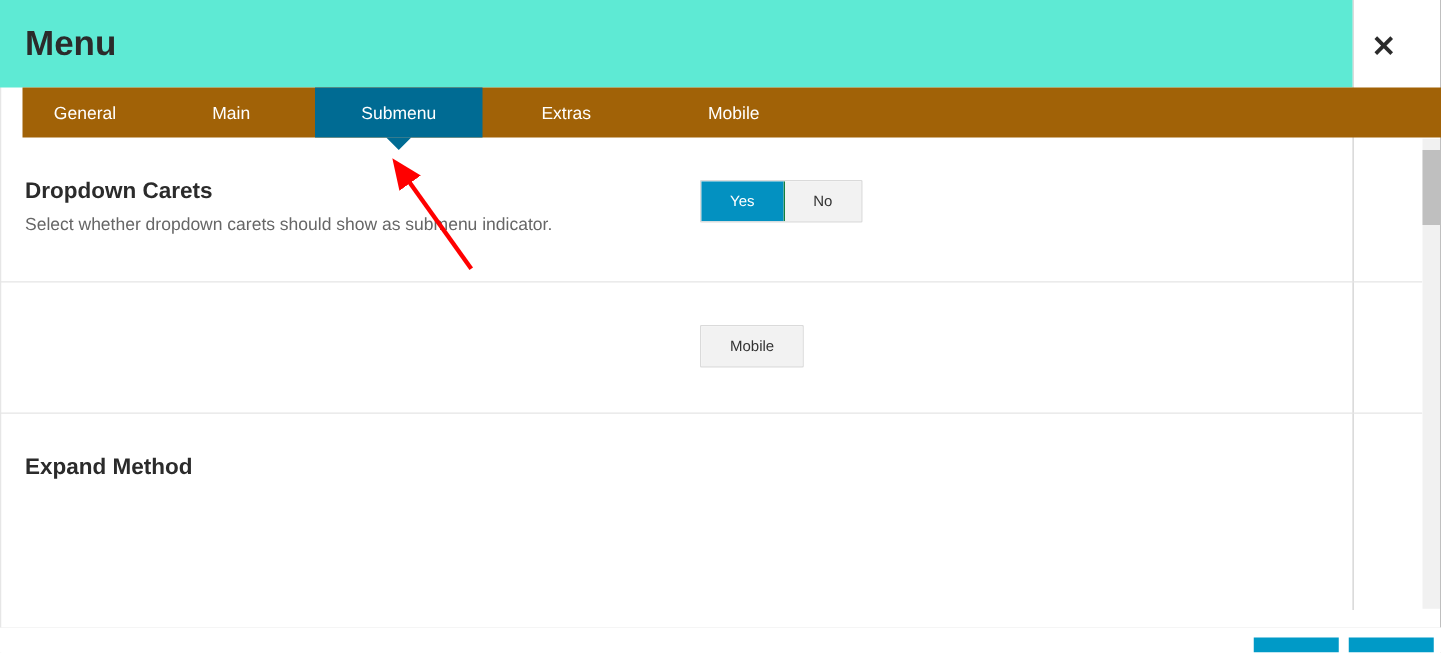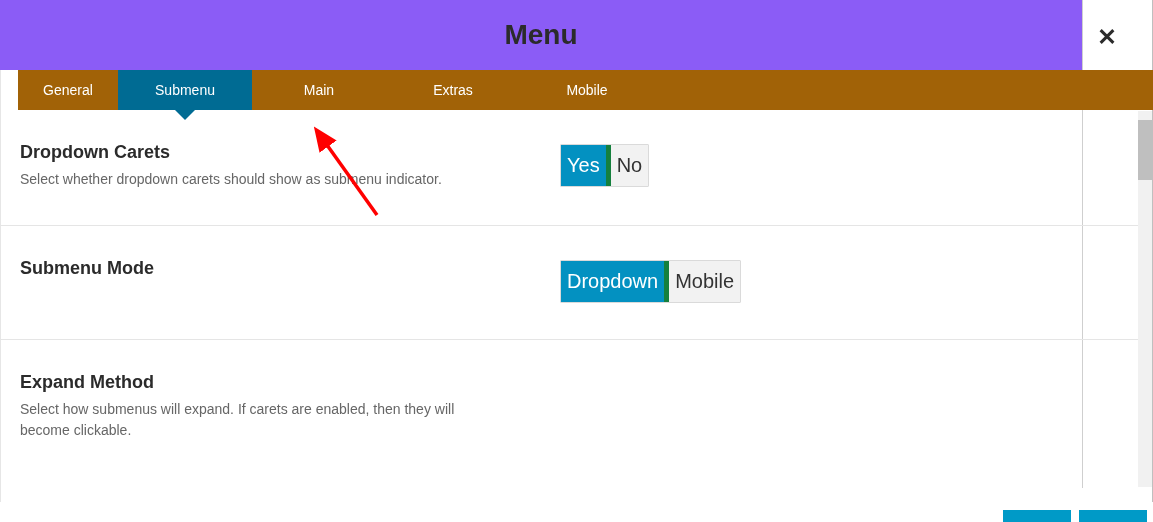--- a/index.html
+++ b/index.html
@@ -2,21 +2,21 @@
 <html><head>
 <meta charset="utf-8">
 <style>
   * { box-sizing: border-box; margin: 0; padding: 0; }
   html, body { width: 1153px; height: 522px; font-family: "Helvetica Neue", Arial, sans-serif; background: #fff; overflow: hidden; }
   .outer { position: relative; width: 1153px; height: 522px; }
   .left-border { position: absolute; left: 0; top: 0; width: 1px; height: 522px; background: #e6e6e6; }
   .right-border { position: absolute; right: 0; top: 0; width: 1px; height: 522px; background: #bfbfbf; }
   .right-inner-border { position: absolute; left: 1082px; top: 0; width: 1px; height: 488px; background: #cfcfcf; }
 
-  .header { position: absolute; left: 0; top: 0; width: 1082px; height: 70px; background: #8b5cf6; padding: 0 20px; text-align: center; }
+  .header { position: absolute; left: 0; top: 0; width: 1082px; height: 70px; background: #5eead4; padding: 0 20px; }
   .header h1 { font-size: 28px; font-weight: 700; color: #2b2b2b; line-height: 70px; }
   .close-btn { position: absolute; top: 22px; right: 32px; width: 28px; height: 28px; cursor: pointer; display: flex; align-items: center; justify-content: center; }
   .close-btn::before, .close-btn::after {
     content: ""; position: absolute; width: 18px; height: 3px; background: #2b2b2b;
   }
   .close-btn::before { transform: rotate(45deg); }
   .close-btn::after  { transform: rotate(-45deg); }
 
   .tabs { position: absolute; left: 18px; top: 70px; width: 1150px; height: 40px; background: #a16207; display: flex; }
   .tab { color: #fff; font-size: 14px; font-weight: 500; height: 40px; line-height: 40px; width: 134px; text-align: center; cursor: pointer; position: relative; }
@@ -32,23 +32,23 @@
   .scroll-area { position: absolute; left: 0; top: 110px; width: 1138px; height: 378px; overflow: hidden; }
 
   .section { border-bottom: 1px solid #e5e5e5; padding: 32px 20px 36px 20px; display: flex; }
   .section:last-child { border-bottom: none; }
   .section-left { width: 540px; }
   .section-left h3 { font-size: 18px; font-weight: 700; color: #2b2b2b; margin-bottom: 6px; }
   .section-left p  { font-size: 14px; color: #666; line-height: 1.45; max-width: 460px; }
   .section-right { flex: 1; padding-top: 2px; }
 
   .toggle { display: inline-flex; border: 1px solid #dadada; border-radius: 1px; overflow: hidden; }
-  .toggle .opt { font-size: 20px; padding: 9px 6px; background: #f2f2f2; color: #333; cursor: pointer; user-select: none; }
+  .toggle .opt { font-size: 12px; padding: 9px 23px; background: #f2f2f2; color: #333; cursor: pointer; user-select: none; }
   .toggle .opt.on { background: #0391c1; color: #fff; }
-  .toggle .opt + .opt { border-left: 5px solid #15803d; }
+  .toggle .opt + .opt { border-left: 1px solid #15803d; }
 
   
   .scrollbar-track { position: absolute; left: 1138px; top: 111px; width: 14px; height: 376px; background: #f1f1f1; }
   .scrollbar-thumb { position: absolute; left: 1138px; top: 120px; width: 14px; height: 60px; background: #bfbfbf; border-radius: 0; }
 
   
   .arrow { position: absolute; left: 272px; top: 110px; width: 130px; height: 120px; pointer-events: none; }
 
   
   .footer { position: absolute; left: 0; bottom: 0; width: 1153px; height: 20px; background: #fff; }
@@ -65,22 +65,22 @@
   <div class="right-inner-border"></div>
   <div class="right-border"></div>
 
   <div class="header">
     <h1>Menu</h1>
   </div>
   <div class="close-btn"></div>
 
   <div class="tabs">
     <div class="tab">General</div>
+    <div class="tab">Main</div>
     <div class="tab active">Submenu</div>
-    <div class="tab">Main</div>
     <div class="tab">Extras</div>
     <div class="tab">Mobile</div>
   </div>
 
   <div class="scroll-area">
 
     <div class="section">
       <div class="section-left">
         <h3>Dropdown Carets</h3>
         <p>Select whether dropdown carets should show as submenu indicator.</p>
@@ -88,34 +88,31 @@
       <div class="section-right">
         <div class="toggle">
           <div class="opt on">Yes</div>
           <div class="opt">No</div>
         </div>
       </div>
     </div>
 
     <div class="section">
       <div class="section-left">
-        <h3>Submenu Mode</h3>
       </div>
       <div class="section-right">
         <div class="toggle">
-          <div class="opt on">Dropdown</div>
           <div class="opt">Mobile</div>
         </div>
       </div>
     </div>
 
     <div class="section">
       <div class="section-left">
         <h3>Expand Method</h3>
-        <p>Select how submenus will expand. If carets are enabled, then they will become clickable.</p>
       </div>
     </div>
 
   </div>
 
   <div class="scrollbar-track"></div>
   <div class="scrollbar-thumb"></div>
 
   <svg class="arrow" viewBox="0 0 130 120">
     <defs>

